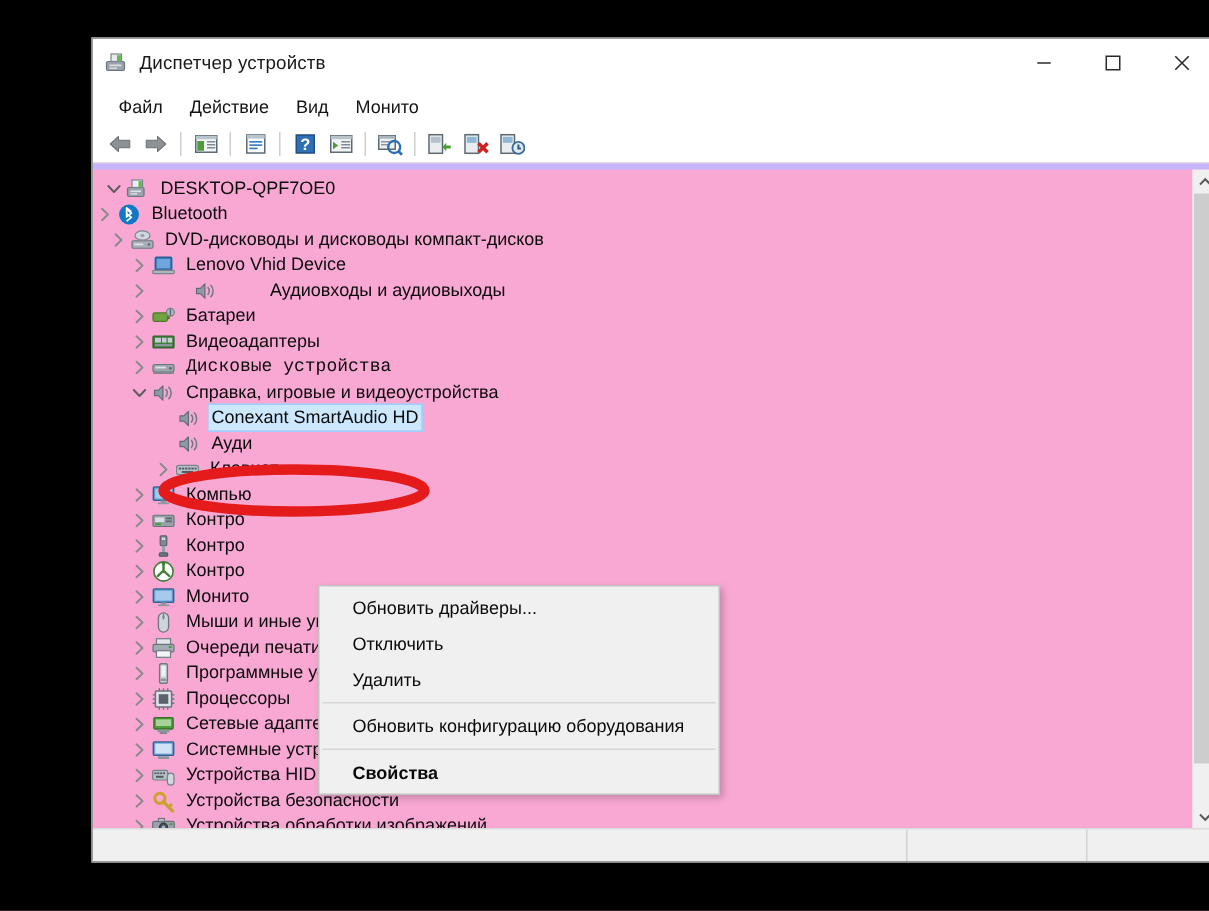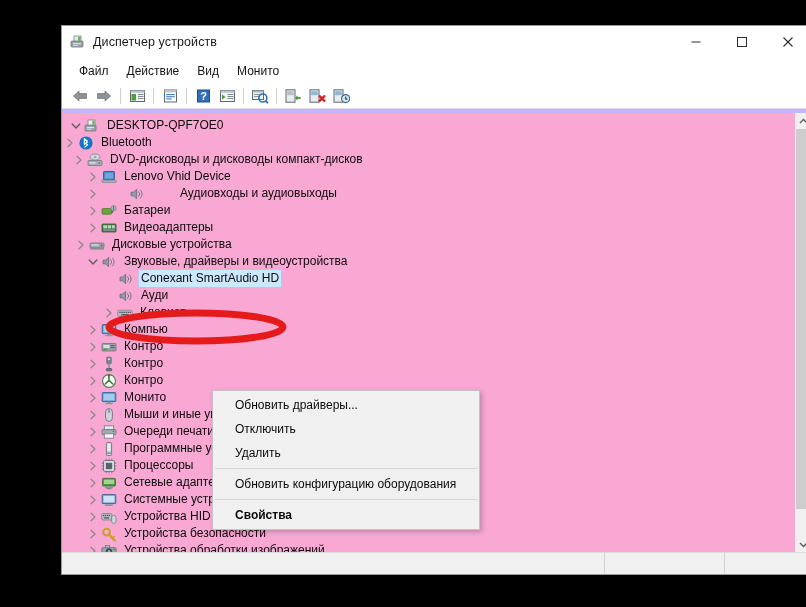--- a/index.html
+++ b/index.html
@@ -433,21 +433,21 @@
             </span>
             <span class="nicon"><svg width="16" height="16" viewBox="0 0 16 16">
                 <rect x="1" y="4" width="14" height="8" rx="0.6" fill="#3f7f3a" stroke="#2c5b29" stroke-width="0.8"></rect>
                 <rect x="2.3" y="5.2" width="4" height="3.2" fill="#c5cdd3"></rect>
                 <rect x="7" y="5.2" width="3" height="3.2" fill="#c5cdd3"></rect>
                 <rect x="10.8" y="5.2" width="3" height="3.2" fill="#c5cdd3"></rect>
                 <rect x="2.3" y="9.4" width="11.5" height="1.4" fill="#8e9aa3"></rect>
               </svg></span>
             <span class="nlabel">Видеоадаптеры</span>
           </div>
-          <div class="node" style="padding-left: 11px;">
+          <div class="node" style="padding-left: 23px; font-family: Liberation Mono, monospace;">
             <span class="chev">
               <svg width="10" height="10" viewBox="0 0 10 10">
                 <path d="M3 1.2 L7 5 L3 8.8" fill="none" stroke="#8a8a8a" stroke-width="1.3" stroke-linecap="round" stroke-linejoin="round"></path>
               </svg>
             </span>
             <span class="nicon"><svg width="16" height="16" viewBox="0 0 16 16">
                 <rect x="1" y="6" width="14" height="5" rx="1.1" fill="#9ea6ad" stroke="#6c747c" stroke-width="0.8"></rect>
                 <rect x="2.6" y="7.4" width="7" height="1.2" fill="#dfe3e7"></rect>
                 <circle cx="12.6" cy="8.5" r="0.9" fill="#5b646c"></circle>
                 <rect x="1" y="11.2" width="14" height="1.2" rx="0.5" fill="#7d858d"></rect>
@@ -458,21 +458,21 @@
             <span class="chev">
               <svg width="10" height="10" viewBox="0 0 10 10">
                 <path d="M1.2 3 L5 7 L8.8 3" fill="none" stroke="#5c5c5c" stroke-width="1.3" stroke-linecap="round" stroke-linejoin="round"></path>
               </svg>
             </span>
             <span class="nicon"><svg width="16" height="16" viewBox="0 0 16 16">
                 <path d="M2 6.2 L4.6 6.2 L7.6 3.2 L7.6 12.8 L4.6 9.8 L2 9.8 Z" fill="#8e9ba6" stroke="#5f6b75" stroke-width="0.8" stroke-linejoin="round"></path>
                 <path d="M9.4 5.4 A3.6 3.6 0 0 1 9.4 10.6" fill="none" stroke="#6d7a85" stroke-width="1"></path>
                 <path d="M11.3 3.8 A5.8 5.8 0 0 1 11.3 12.2" fill="none" stroke="#6d7a85" stroke-width="1"></path>
               </svg></span>
-            <span class="nlabel">Звуковые, драйверы и видеоустройства</span>
+            <span class="nlabel">Справка, игровые и видеоустройства</span>
           </div>
           <div class="node sel" style="padding-left: 40px;">
             <span class="chev"></span>
             <span class="nicon"><svg width="16" height="16" viewBox="0 0 16 16">
                 <path d="M2 6.2 L4.6 6.2 L7.6 3.2 L7.6 12.8 L4.6 9.8 L2 9.8 Z" fill="#8e9ba6" stroke="#5f6b75" stroke-width="0.8" stroke-linejoin="round"></path>
                 <path d="M9.4 5.4 A3.6 3.6 0 0 1 9.4 10.6" fill="none" stroke="#6d7a85" stroke-width="1"></path>
                 <path d="M11.3 3.8 A5.8 5.8 0 0 1 11.3 12.2" fill="none" stroke="#6d7a85" stroke-width="1"></path>
               </svg></span>
             <span class="nlabel">Conexant SmartAudio HD</span>
           </div>

